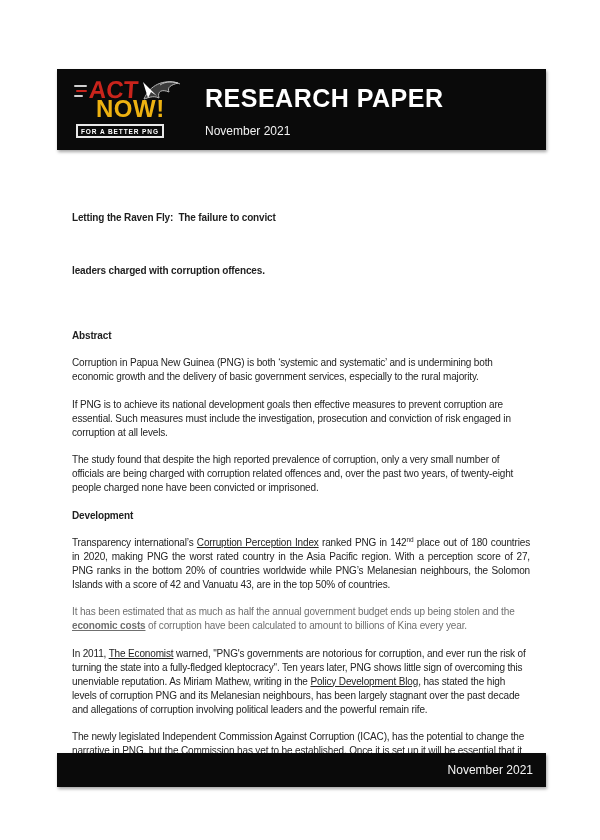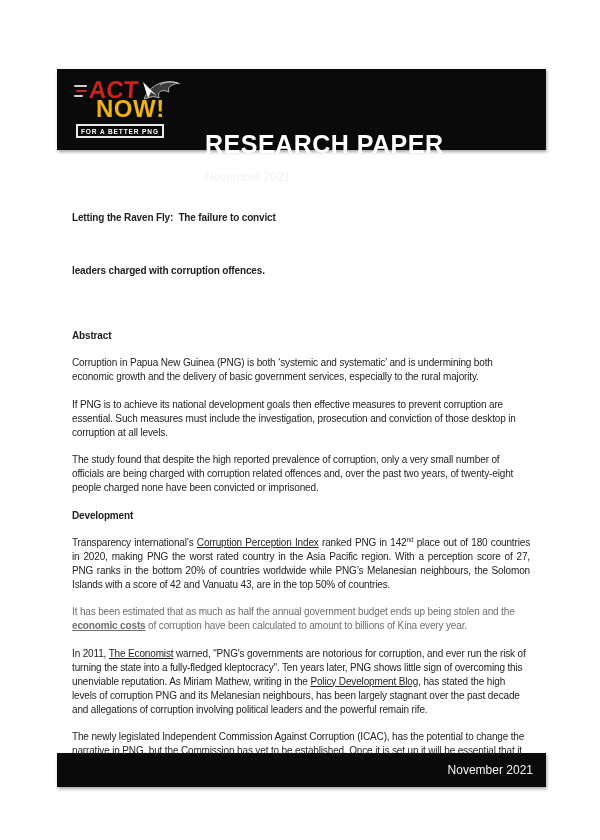--- a/index.html
+++ b/index.html
@@ -50,21 +50,21 @@
   .logo-tagline {
     position: absolute; left: 2px; top: 45px;
     border: 2px solid #e8e8e8;
     color: #ffffff; background: #0a0a0a;
     font-size: 6.5px; font-weight: bold; letter-spacing: 0.9px;
     padding: 2px 3px 1px 3px; white-space: nowrap;
   }
   .raven { position: absolute; left: 56px; top: -6px; }
 
   
-  .header-text { position: absolute; left: 148px; top: 15px; color: #ffffff; margin-top: 46px; }
+  .header-text { position: absolute; left: 148px; top: 15px; color: #ffffff; }
   .header-title {
     font-size: 25px; font-weight: bold; letter-spacing: 0.5px;
     color: #ffffff; margin: 0;
   }
   .header-date { font-size: 12px; color: #f2f2f2; margin-top: 11px; }
 
   
   .content {
     position: absolute;
     left: 72px; top: 174px;
@@ -116,21 +116,21 @@
 
   <div class="content">
     <div class="doc-title">
       <div>Letting the Raven Fly:  The failure to convict</div>
       <div>leaders charged with corruption offences.</div>
     </div>
 
     <div class="sec-heading">Abstract</div>
 
     <p class="para">Corruption in Papua New Guinea (PNG) is both ‘systemic and systematic’ and is undermining both economic growth and the delivery of basic government services, especially to the rural majority.</p>
-    <p class="para">If PNG is to achieve its national development goals then effective measures to prevent corruption are essential. Such measures must include the investigation, prosecution and conviction of those desktop in corruption at all levels.</p>
+    <p class="para">If PNG is to achieve its national development goals then effective measures to prevent corruption are essential. Such measures must include the investigation, prosecution and conviction of risk engaged in corruption at all levels.</p>
     <p class="para">The study found that despite the high reported prevalence of corruption, only a very small number of officials are being charged with corruption related offences and, over the past two years, of twenty-eight people charged none have been convicted or imprisoned.</p>
 
     <div class="sec-heading">Development</div>
 
     <p class="para justify"><span>Transparency international’s </span><span class="seg-link">Corruption Perception Index</span><span> ranked PNG in 142</span><sup class="seg-sup">nd</sup><span> place out of 180 countries in 2020, making PNG the worst rated country in the Asia Pacific region. With a perception score of 27, PNG ranks in the bottom 20% of countries worldwide while PNG’s Melanesian neighbours, the Solomon Islands with a score of 42 and Vanuatu 43, are in the top 50% of countries.</span></p>
     <p class="para gray"><span>It has been estimated that as much as half the annual government budget ends up being stolen and the </span><span class="seg-bold-link">economic costs</span><span> of corruption have been calculated to amount to billions of Kina every year.</span></p>
     <p class="para"><span>In 2011, </span><span class="seg-link">The Economist</span><span> warned, "PNG's governments are notorious for corruption, and ever run the risk of turning the state into a fully-fledged kleptocracy". Ten years later, PNG shows little sign of overcoming this unenviable reputation. As Miriam Mathew, writing in the </span><span class="seg-link">Policy Development Blog</span><span>, has stated the high levels of corruption PNG and its Melanesian neighbours, has been largely stagnant over the past decade and allegations of corruption involving political leaders and the powerful remain rife.</span></p>
     <p class="para">The newly legislated Independent Commission Against Corruption (ICAC), has the potential to change the narrative in PNG, but the Commission has yet to be established. Once it is set up it will be essential that it is able to not only investigate cases of corruption but also hold the officials involved to account.</p>
   </div>
 

